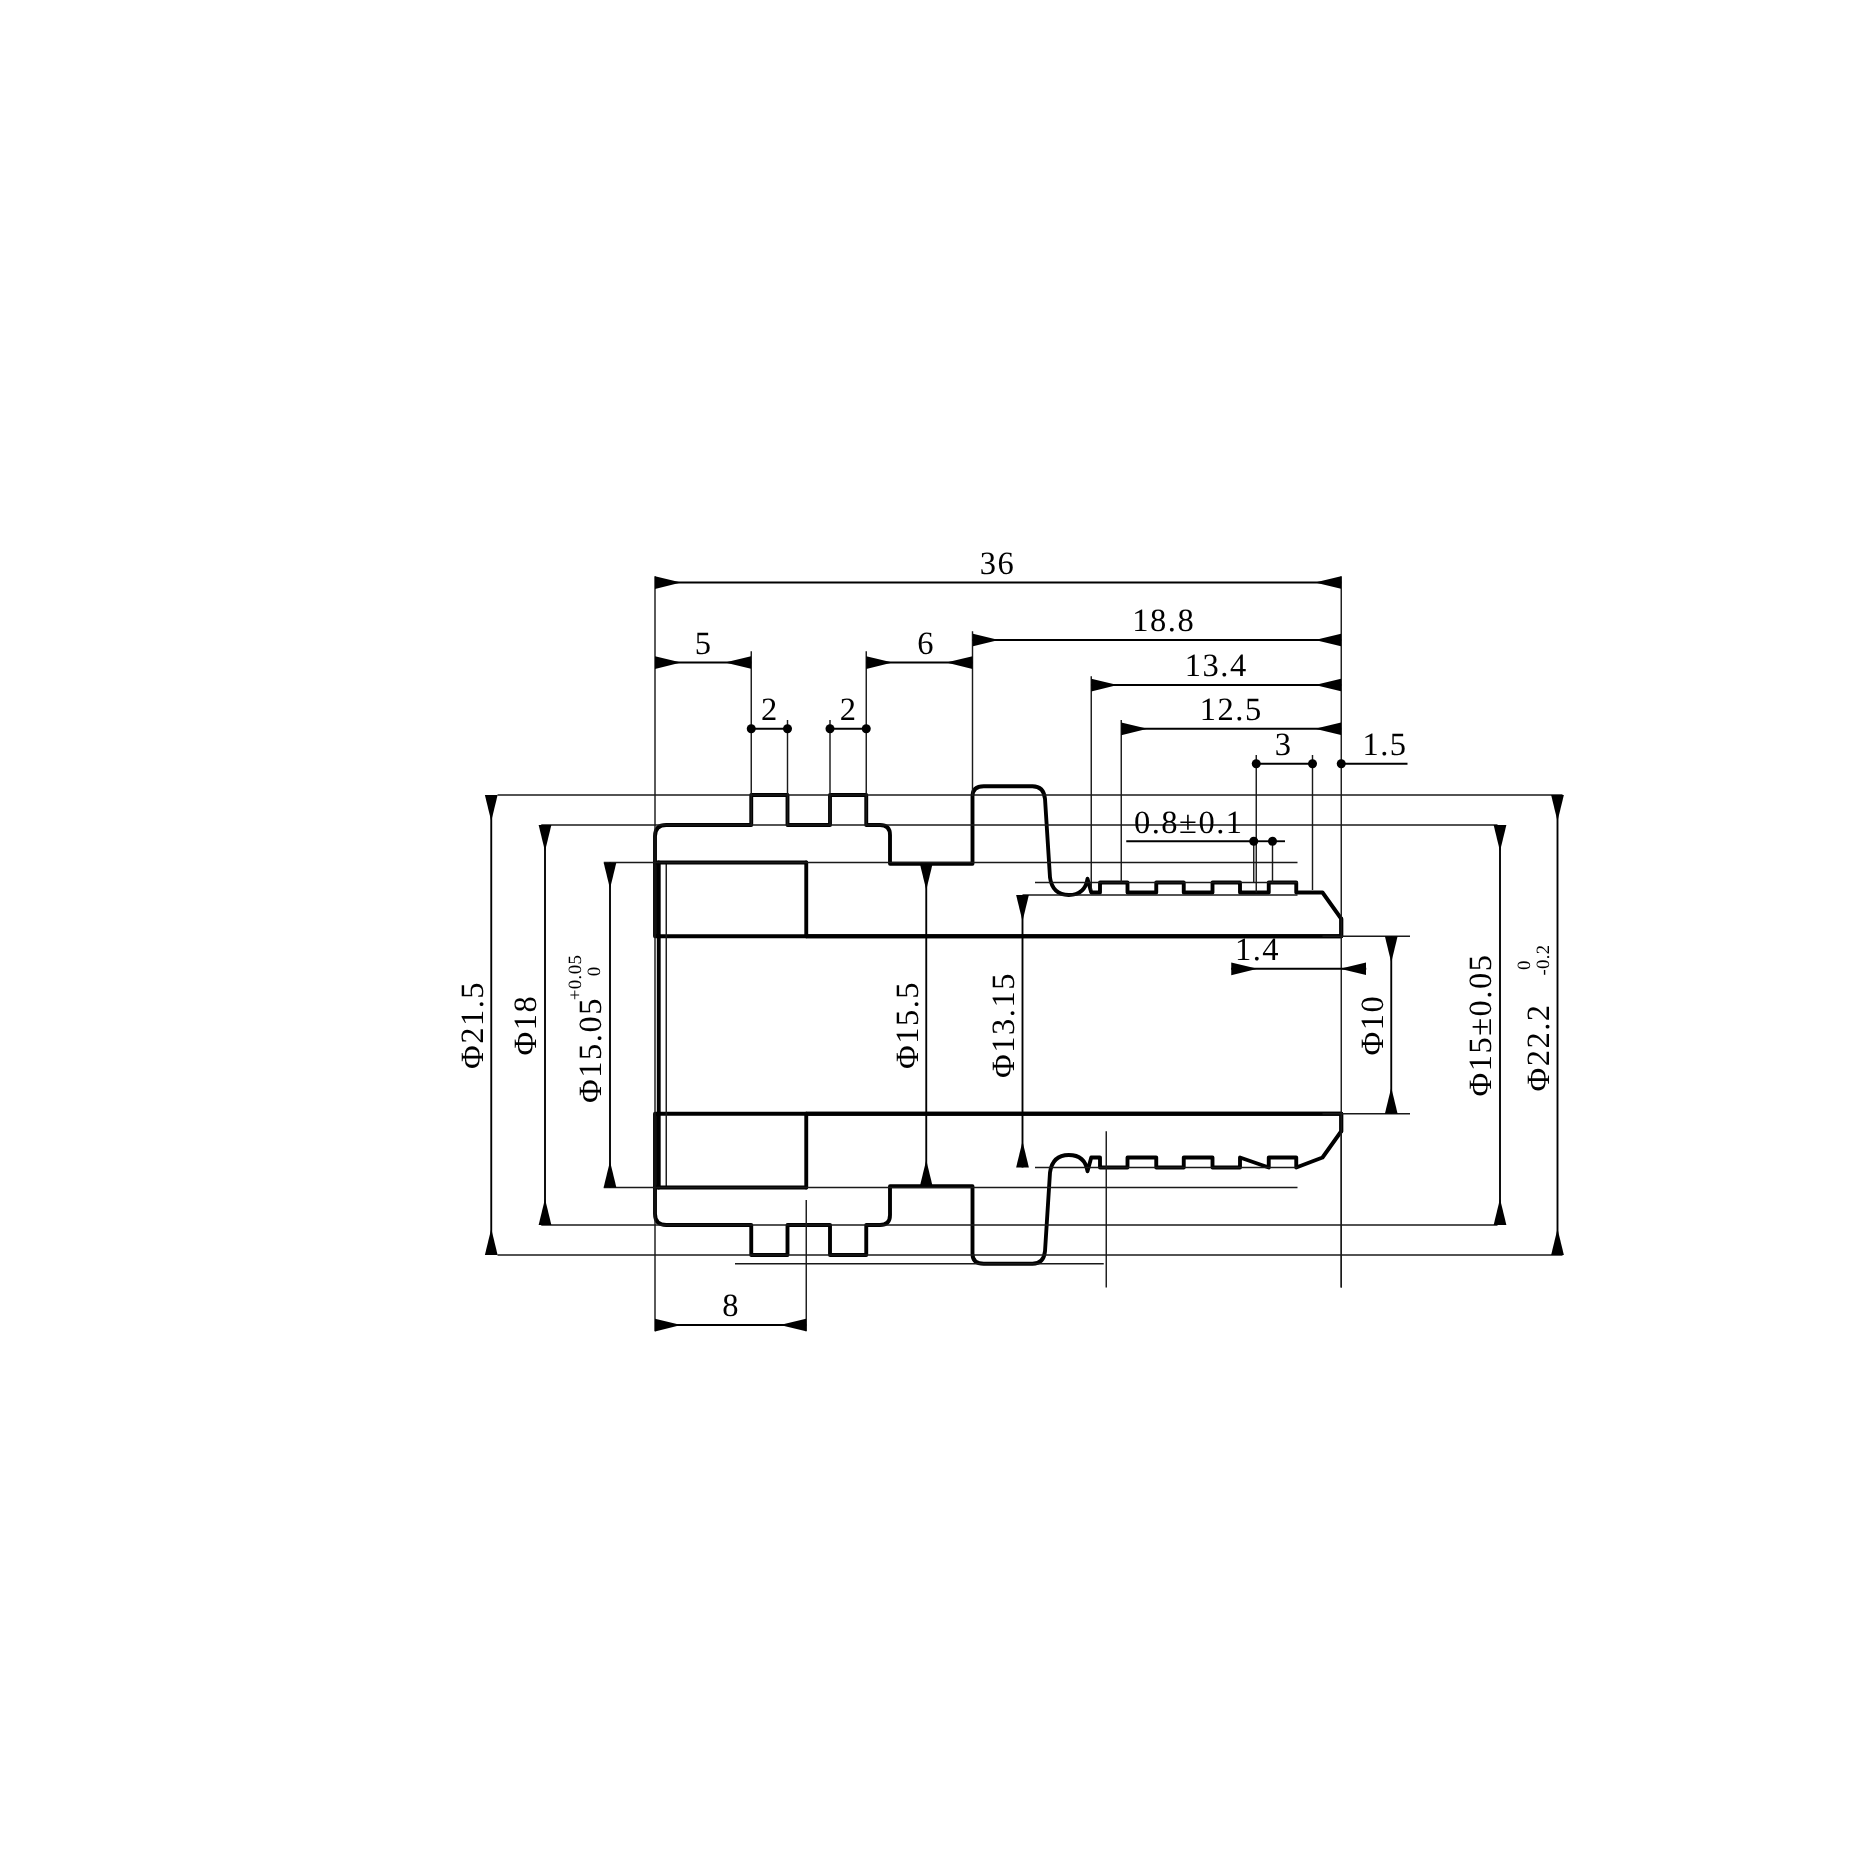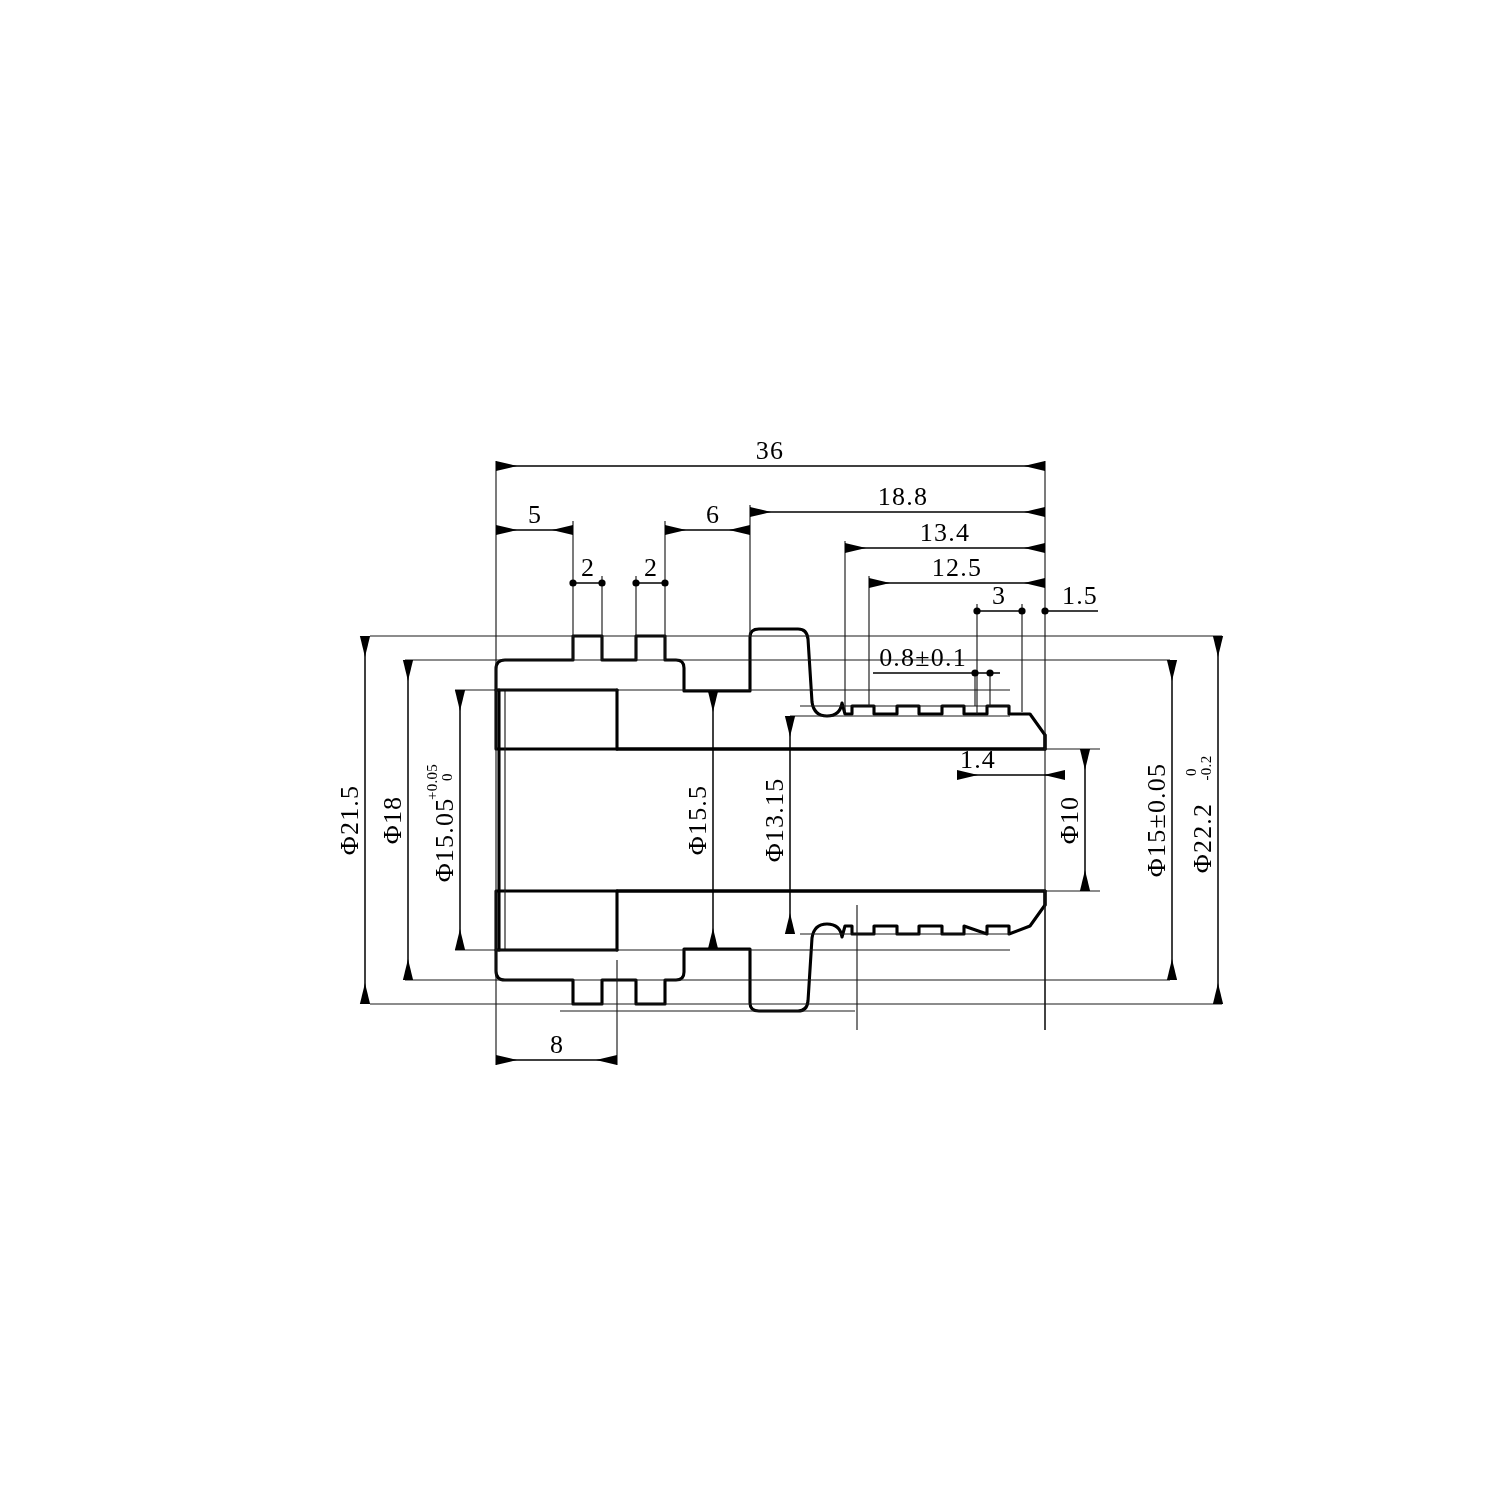--- a/index.html
+++ b/index.html
@@ -11,20 +11,21 @@
   body {
     width: 1500px;
     height: 1500px;
     font-family: "Liberation Serif", serif;
     overflow: hidden;
   }
   #drawing-root {
     position: relative;
     width: 1332px;
     height: 1500px;
+    padding-left: 28px;
   }
   svg#cad {
     display: block;
     width: 1500px;
     height: 1500px;
     background: #ffffff;
   }
   .outline {
     fill: none;
     stroke: #000000;

